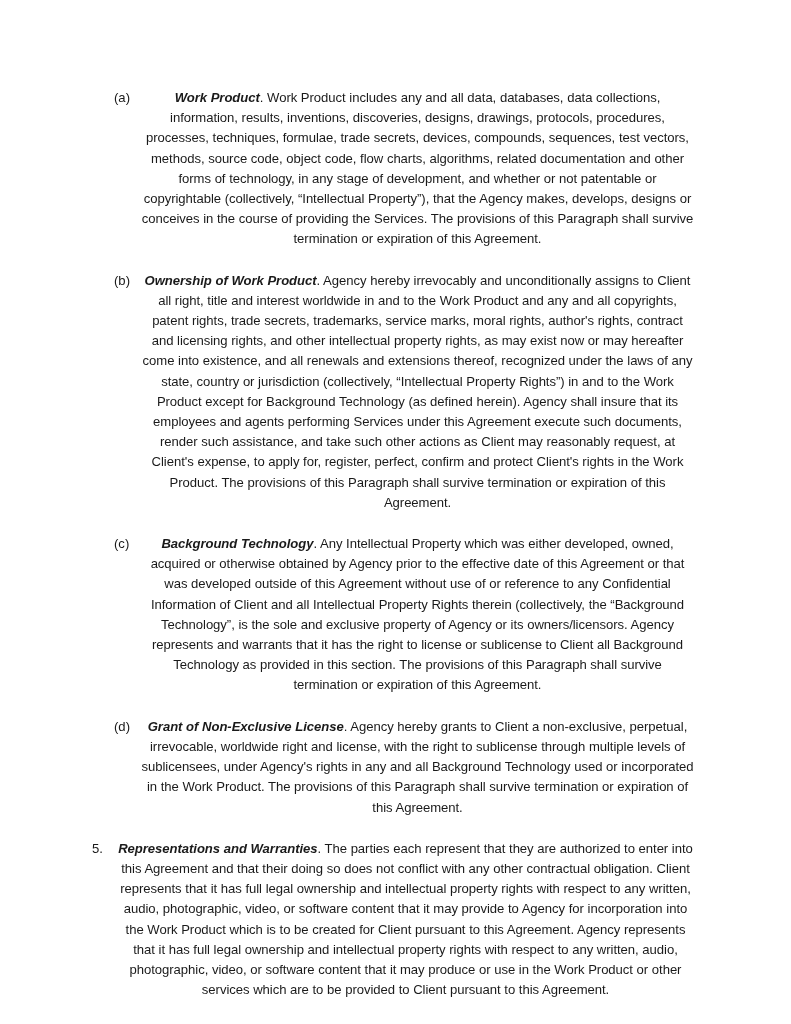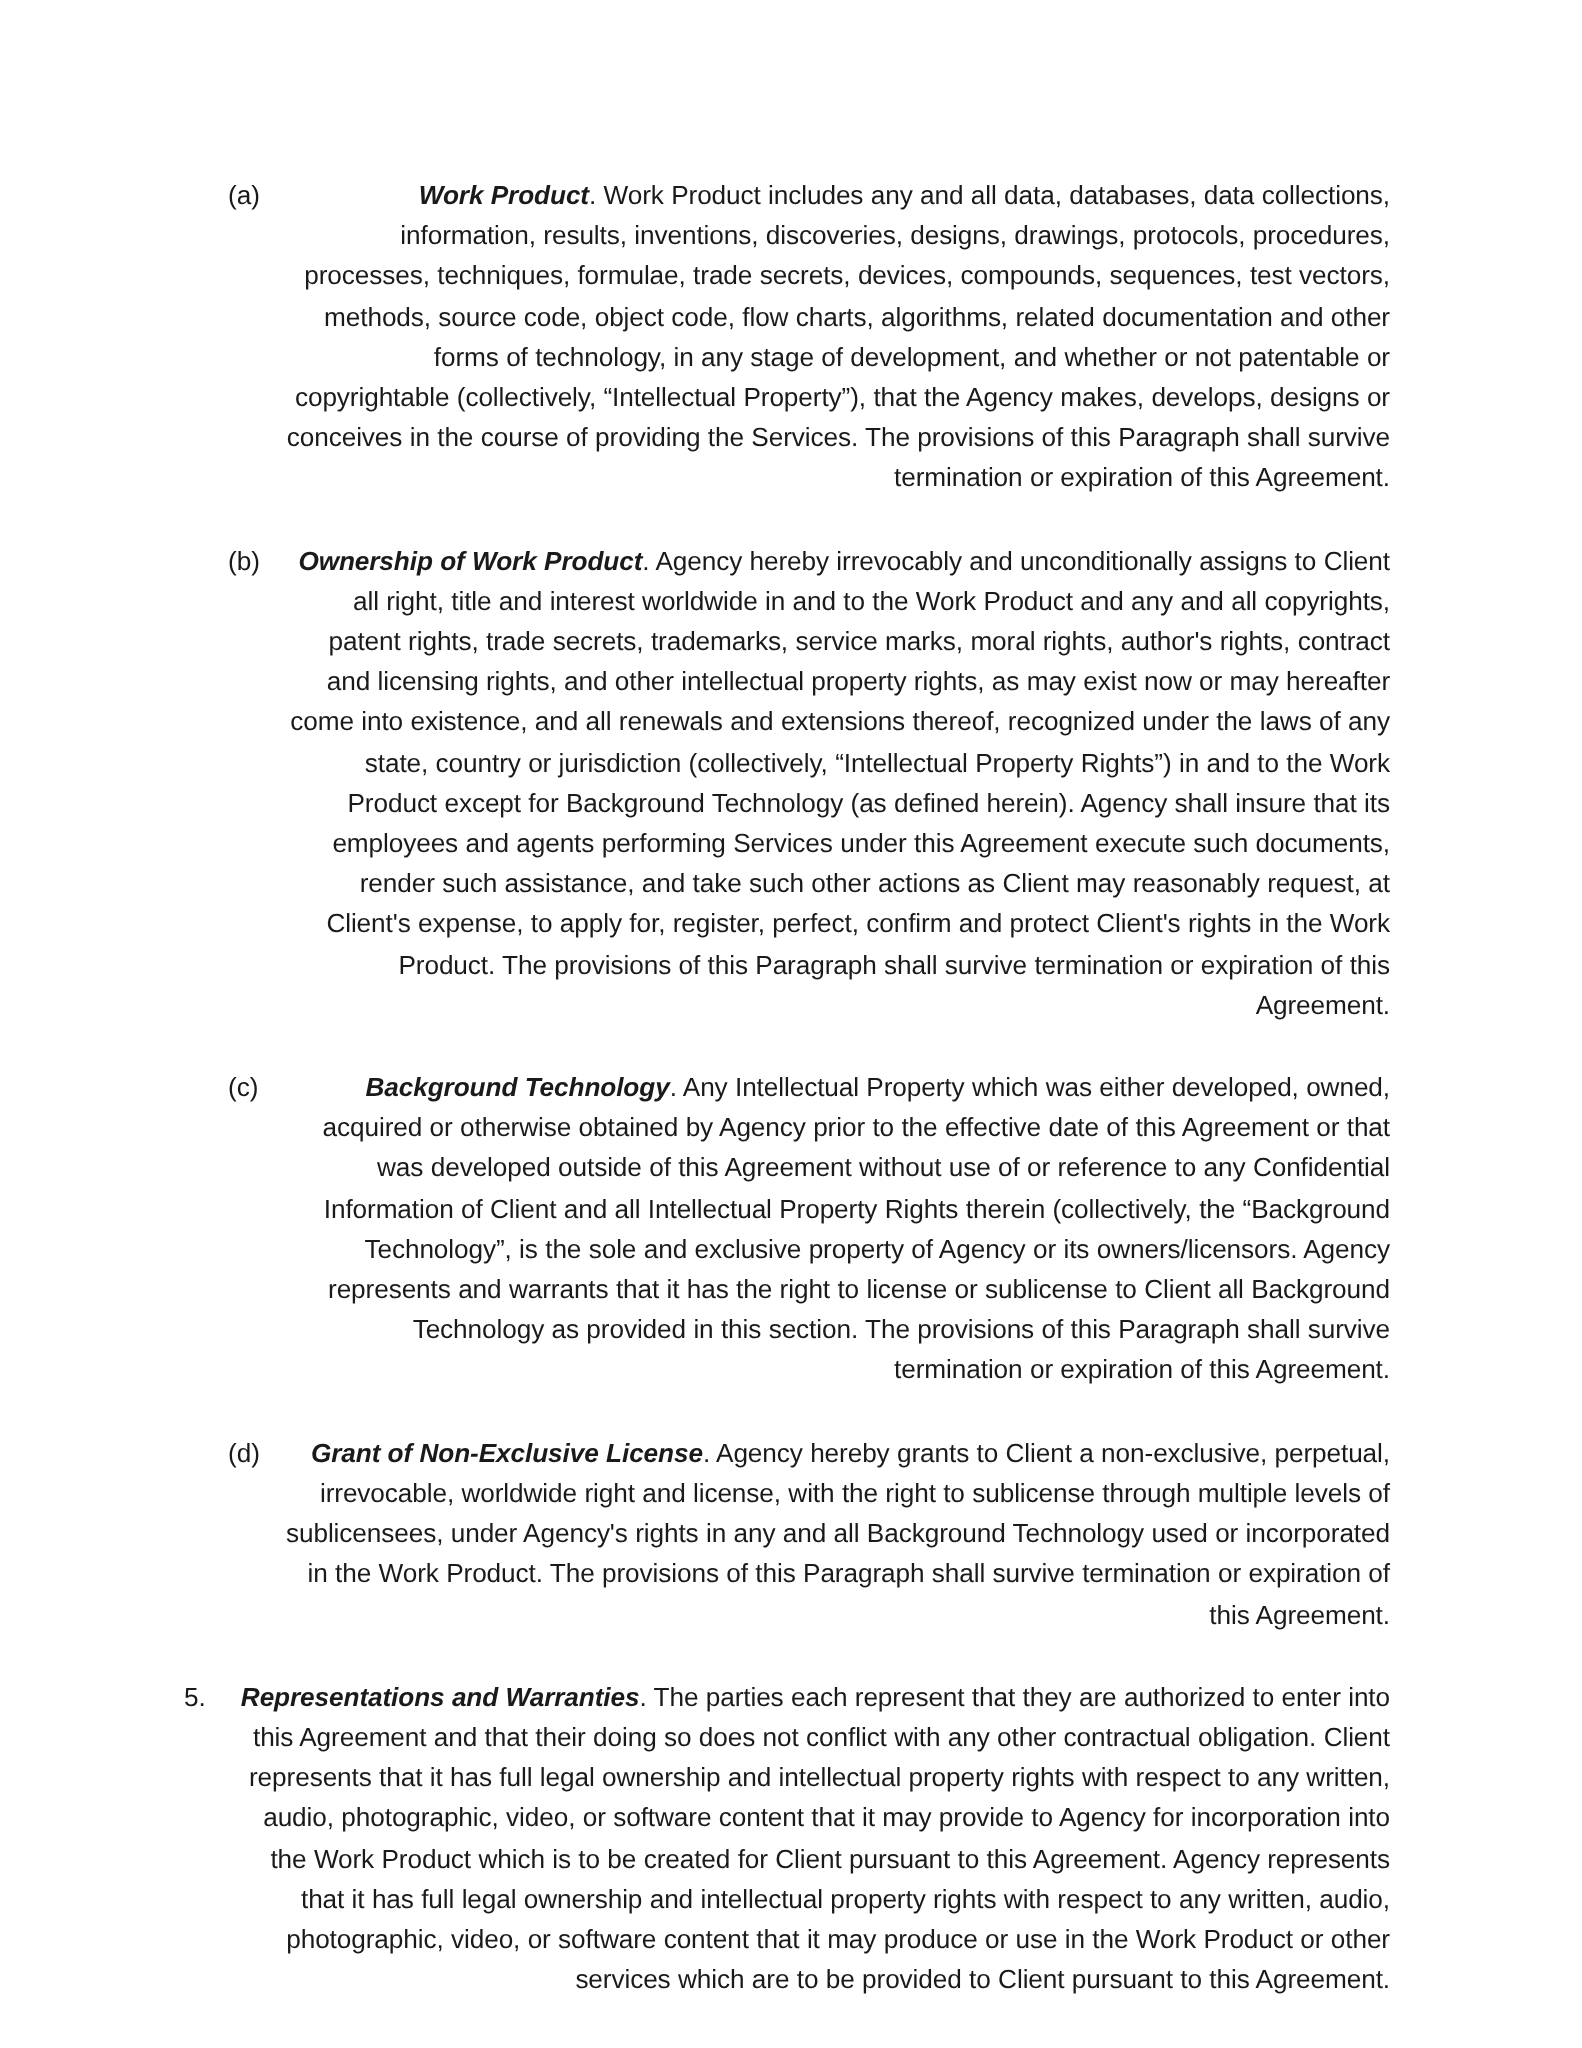--- a/index.html
+++ b/index.html
@@ -53,21 +53,21 @@
     left: 0;
     top: 0;
     width: 20px;
     text-align: left;
     font-size: 13.1px;
     line-height: 20.2px;
   }
   .body-text {
     font-size: 13.1px;
     line-height: 20.2px;
-    text-align: right;
+    text-align: center;
     letter-spacing: -0.05px;
     word-spacing: 0.1px;
   }
   .clause-title {
     font-weight: bold;
     font-style: italic;
   }
   .spacer-last {
     margin-bottom: 0;
   }

